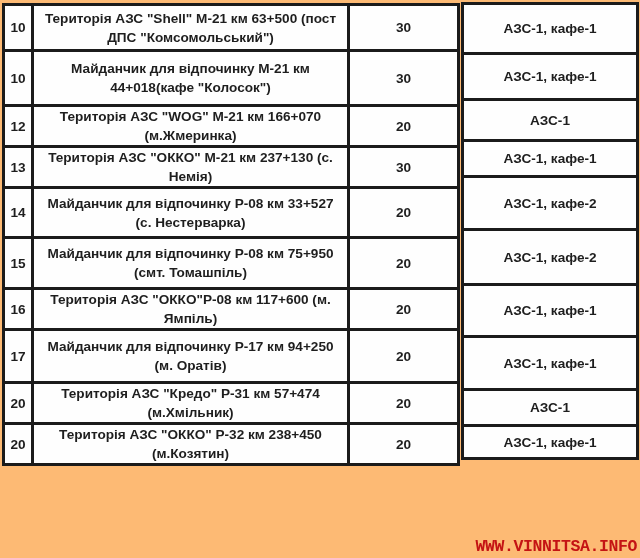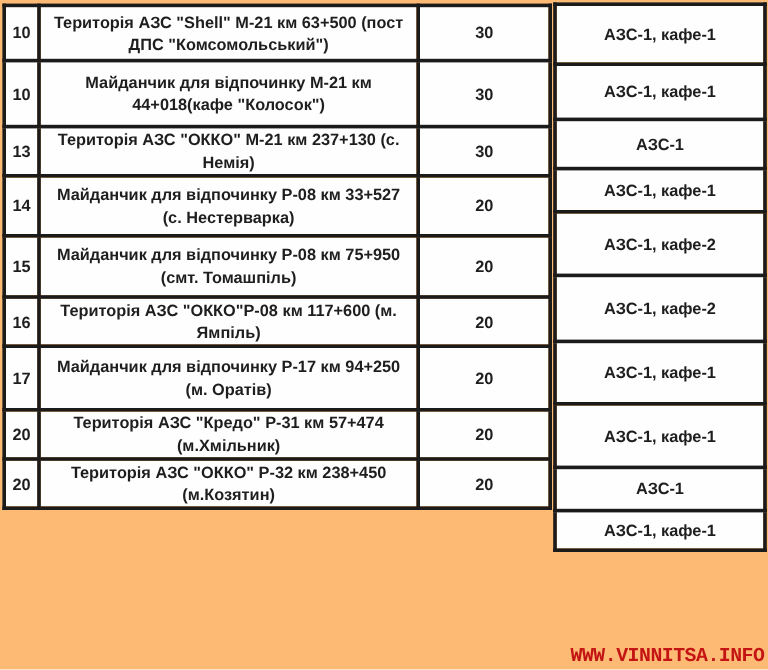--- a/index.html
+++ b/index.html
@@ -74,20 +74,25 @@
         <td class="c-no">10</td>
         <td class="c-desc">Територія АЗС "Shell" М-21 км 63+500 (пост ДПС "Комсомольський")</td>
         <td class="c-val">30</td>
       </tr>
       <tr style="height:55px">
         <td class="c-no">10</td>
         <td class="c-desc">Майданчик для відпочинку М-21 км 44+018(кафе "Колосок")</td>
         <td class="c-val">30</td>
       </tr>
       <tr style="height:39px">
+        <td class="c-no">12</td>
+        <td class="c-desc">Територія АЗС "WOG" М-21 км 166+070 (м.Жмеринка)</td>
+        <td class="c-val">20</td>
+      </tr>
+      <tr style="height:39px">
         <td class="c-no">13</td>
         <td class="c-desc">Територія АЗС "ОККО" М-21 км 237+130 (с. Немія)</td>
         <td class="c-val">30</td>
       </tr>
       <tr style="height:50px">
         <td class="c-no">14</td>
         <td class="c-desc">Майданчик для відпочинку  Р-08 км 33+527 (с. Нестерварка)</td>
         <td class="c-val">20</td>
       </tr>
       <tr style="height:51px">

